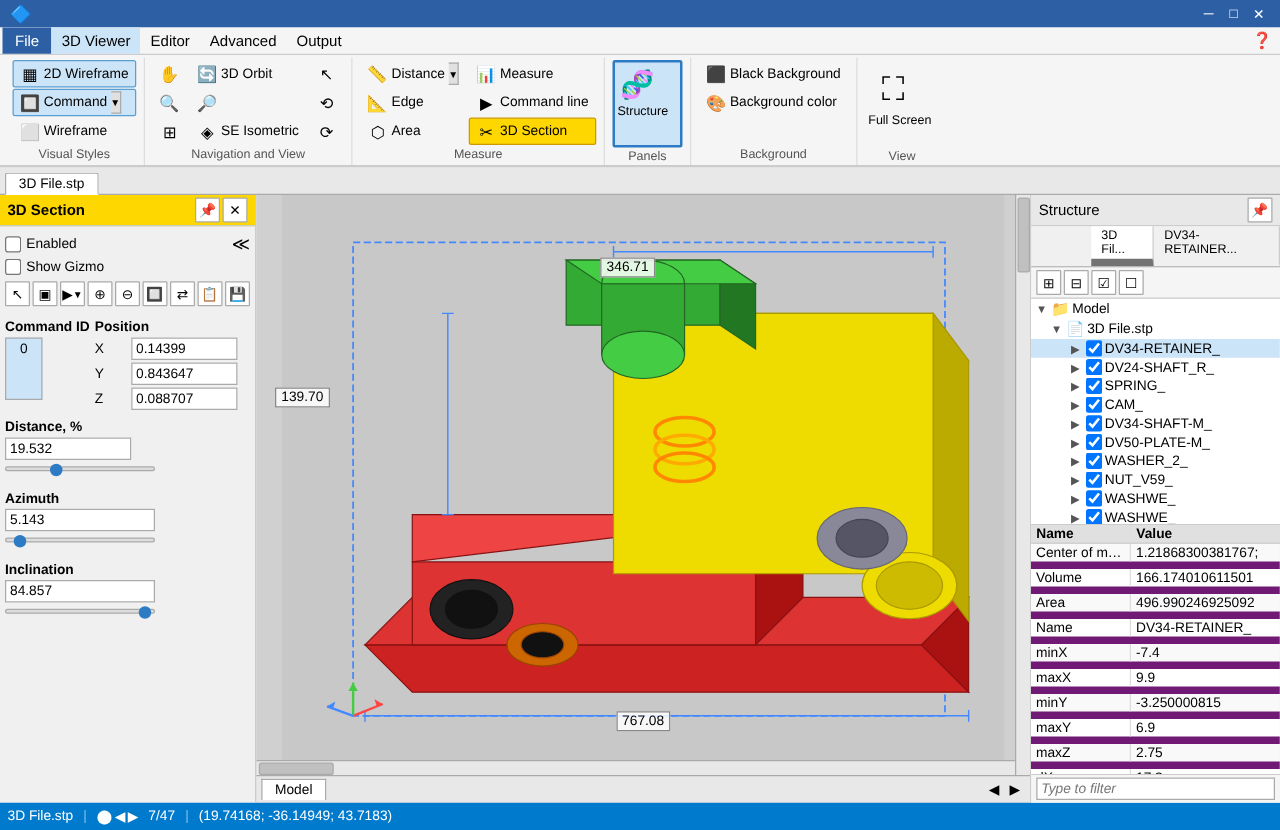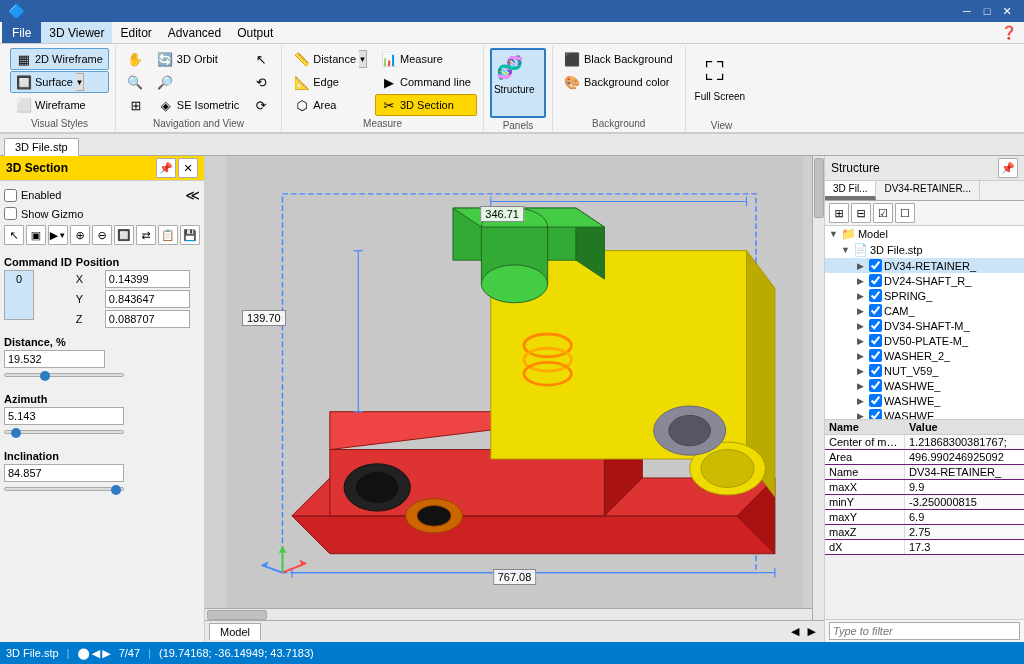--- a/index.html
+++ b/index.html
@@ -75,34 +75,34 @@
     
     #viewport-bottom { background: #e8e8e8; height: 22px; border-top: 1px solid #aaa; display: flex; align-items: center; padding: 0 4px; }
     .viewport-tab { padding: 2px 10px; font-size: 11px; cursor: pointer; border: 1px solid transparent; }
     .viewport-tab.active { background: white; border: 1px solid #aaa; border-bottom: none; }
 
     
     #right-panel { width: 200px; background: #f0f0f0; border-left: 1px solid #ccc; display: flex; flex-direction: column; }
     #struct-header { background: #e8e8e8; padding: 2px 6px; font-size: 12px; display: flex; justify-content: space-between; align-items: center; border-bottom: 1px solid #ccc; }
     #struct-tabs { display: flex; border-bottom: 1px solid #aaa; background: #f0f0f0; }
     .struct-tab { padding: 2px 8px; font-size: 10px; cursor: pointer; border-right: 1px solid #ccc; border-bottom: 2px solid transparent; }
-    .struct-tab.active { border-bottom: 4px solid #737373; background: white; }
+    .struct-tab.active { border-bottom: 6px solid #737373; background: white; margin-left: 48px; }
 
     #struct-toolbar { display: flex; gap: 2px; padding: 2px 4px; border-bottom: 1px solid #ccc; background: #f5f5f5; }
 
     #tree-area { flex: 1; overflow-y: auto; background: white; }
     .tree-item { padding: 1px 4px; font-size: 11px; display: flex; align-items: center; gap: 2px; cursor: pointer; }
     .tree-item.selected { background: #cce4f7; }
     .tree-arrow { width: 10px; font-size: 9px; color: #555; }
     .tree-checkbox { width: 13px; height: 13px; }
 
     
     #props-area { height: 200px; border-top: 1px solid #ccc; display: flex; flex-direction: column; }
     #props-table { flex: 1; overflow-y: auto; }
-    .props-row { display: flex; border-bottom: 1px solid #701a75; }
+    .props-row { display: flex; border-bottom: 6px solid #701a75; }
     .props-row:nth-child(odd) { background: #f9f9f9; }
     .props-row:nth-child(even) { background: white; }
     .props-cell { padding: 1px 4px; font-size: 11px; overflow: hidden; text-overflow: ellipsis; white-space: nowrap; }
     .props-cell.name { width: 80px; border-right: 1px solid #ddd; font-weight: normal; }
     .props-cell.value { flex: 1; }
     .props-header { background: #e0e0e0; display: flex; border-bottom: 1px solid #ccc; }
     .props-header .props-cell { font-weight: bold; font-size: 11px; }
 
     
     #filter-area { padding: 2px 4px; border-top: 1px solid #ccc; background: #f5f5f5; }
@@ -147,21 +147,21 @@
 
   <div class="ribbon-group">
     <div class="ribbon-buttons">
       <div class="ribbon-col">
         <div class="rbtn active">
           <div class="rbtn-icon">▦</div>
           <span>2D Wireframe</span>
         </div>
         <div class="rbtn active" style="background:#cce4f7; border:1px solid #5a9fd4; position:relative;">
           <div class="rbtn-icon">🔲</div>
-          <span>Surface</span>
+          <span>Command</span>
           <div class="drop-btn">▼</div>
         </div>
         <div class="rbtn">
           <div class="rbtn-icon">⬜</div>
           <span>Wireframe</span>
         </div>
       </div>
     </div>
     <div class="ribbon-group-label">Visual Styles</div>
   </div>
@@ -436,21 +436,21 @@
           <line x1="0" y1="0" x2="0" y2="-28" stroke="#44cc44" stroke-width="2"></line>
           <polygon points="0,-28 -4,-21 4,-21" fill="#44cc44"></polygon>
           <line x1="0" y1="0" x2="-22" y2="-8" stroke="#4488ff" stroke-width="2"></line>
           <polygon points="-22,-8 -15,-12 -17,-6" fill="#4488ff"></polygon>
         </g>
       </svg>
 
       <div class="dim-label" style="position:absolute; top:50px; left:48%; transform:translateX(-50%);">
         <span>346.71</span>
       </div>
-      <div class="dim-label" style="position:absolute; top:35%; left:37px; transform:translateY(-50%);">
+      <div class="dim-label" style="position:absolute; top:35%; left:15px; transform:translateY(-50%);">
         <span>139.70</span>
       </div>
       <div class="dim-label" style="position:absolute; bottom:35px; left:50%; transform:translateX(-50%);">
         <span>767.08</span>
       </div>
 
       <div style="position:absolute; right:0; top:0; width:12px; height:100%; background:#e8e8e8; border-left:1px solid #aaa;">
         <div style="width:10px; height:60px; background:#c0c0c0; border:1px solid #aaa; margin:2px auto; border-radius:2px;"></div>
       </div>
       <div style="position:absolute; bottom:0; left:0; right:12px; height:12px; background:#e8e8e8; border-top:1px solid #aaa;">
@@ -558,26 +558,34 @@
         <div class="props-cell name">Name</div>
         <div class="props-cell value">Value</div>
       </div>
       <div id="props-table">
 
       <div class="props-row">
             <div class="props-cell name">Center of mass</div>
             <div class="props-cell value">1.21868300381767;</div>
           </div>
           <div class="props-row">
+            <div class="props-cell name">Volume</div>
+            <div class="props-cell value">166.174010611501</div>
+          </div>
+          <div class="props-row">
             <div class="props-cell name">Area</div>
             <div class="props-cell value">496.990246925092</div>
           </div>
           <div class="props-row">
             <div class="props-cell name">Name</div>
             <div class="props-cell value">DV34-RETAINER_</div>
+          </div>
+          <div class="props-row">
+            <div class="props-cell name">minX</div>
+            <div class="props-cell value">-7.4</div>
           </div>
           <div class="props-row">
             <div class="props-cell name">maxX</div>
             <div class="props-cell value">9.9</div>
           </div>
           <div class="props-row">
             <div class="props-cell name">minY</div>
             <div class="props-cell value">-3.250000815</div>
           </div>
           <div class="props-row">

